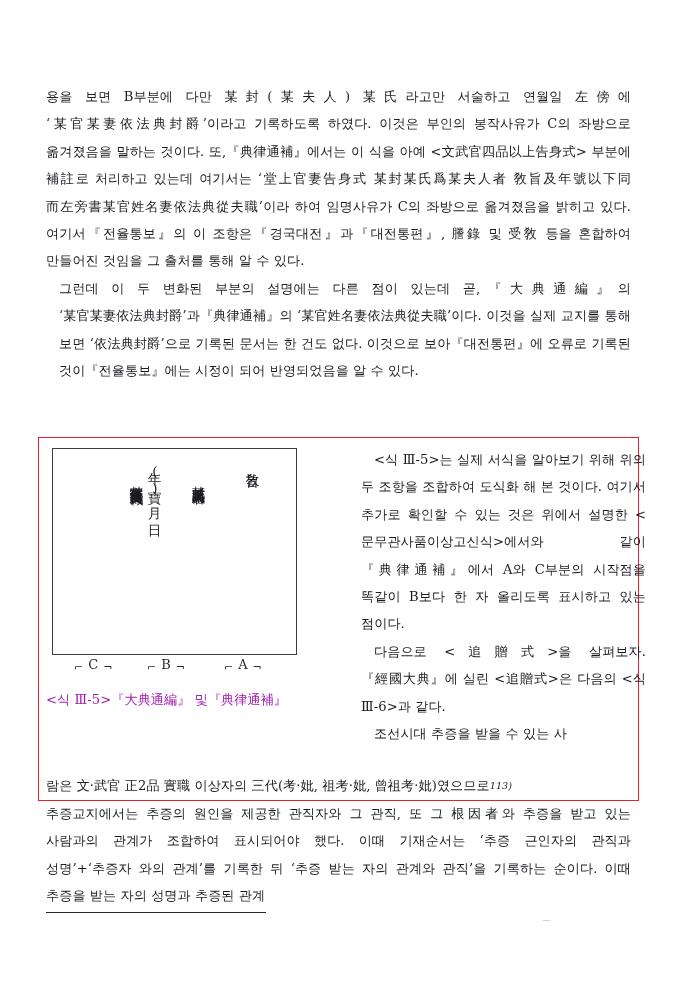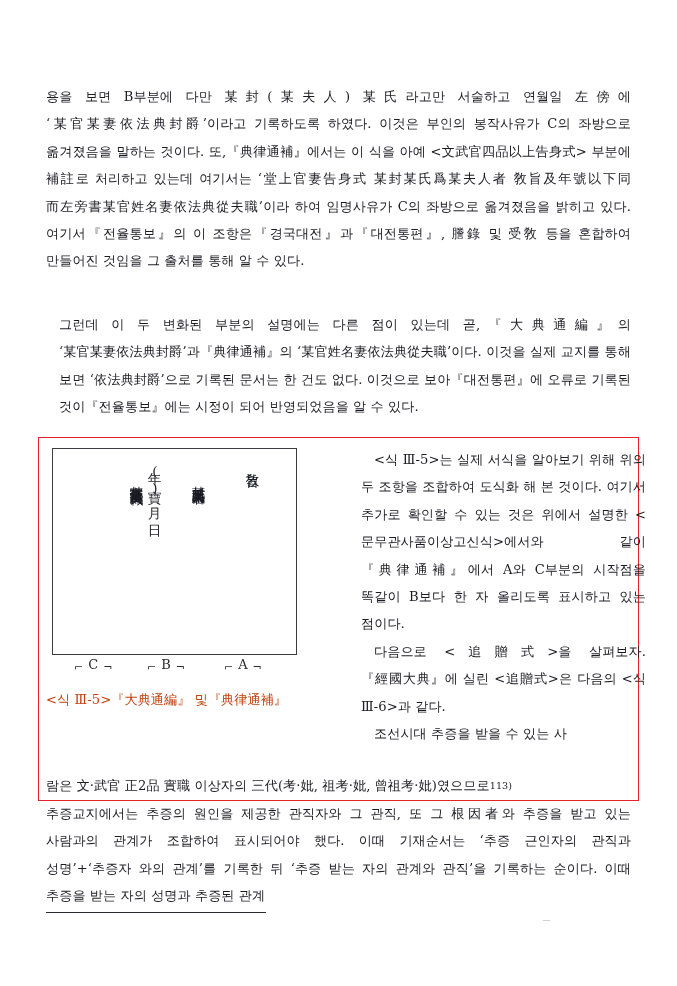--- a/index.html
+++ b/index.html
@@ -28,21 +28,21 @@
   .para {
     position: absolute;
     font-size: 13.1px;
     line-height: 27.4px;
     text-align: justify;
     text-justify: inter-character;
     letter-spacing: 0.1px;
     color: #1b1b23;
     word-break: keep-all;
   }
-  .para .indent { padding-left: 13px; margin-top: 36px; }
+  .para .indent { padding-left: 13px; }
 
   
   #para-top {
     left: 46px;
     top: 83px;
     width: 585px;
   }
 
   
   #redbox {
@@ -124,21 +124,21 @@
     top: -1px;
   }
   .brk-c { left: 22px; }
   .brk-b { left: 95px; }
   .brk-a { left: 172px; }
 
   #figure-caption {
     margin-top: 10px;
     font-size: 13.1px;
     line-height: 26px;
-    color: #c2410c;
+    color: #a21caf;
     width: 268px;
     letter-spacing: 0.1px;
   }
   #figure-caption .cap-line2 { padding-left: 6px; }
 
   
   #right-col {
     position: absolute;
     left: 361px;
     top: 446px;
@@ -166,20 +166,21 @@
     text-align: justify;
     text-justify: inter-character;
     word-break: keep-all;
     white-space: nowrap;
   }
   #cross-line .fnref {
     font-size: 9.6px;
     vertical-align: baseline;
     position: relative;
     top: -1px;
+    font-style: italic;
   }
 
   
   #para-bottom {
     left: 46px;
     top: 800px;
     width: 585px;
   }
 
   

